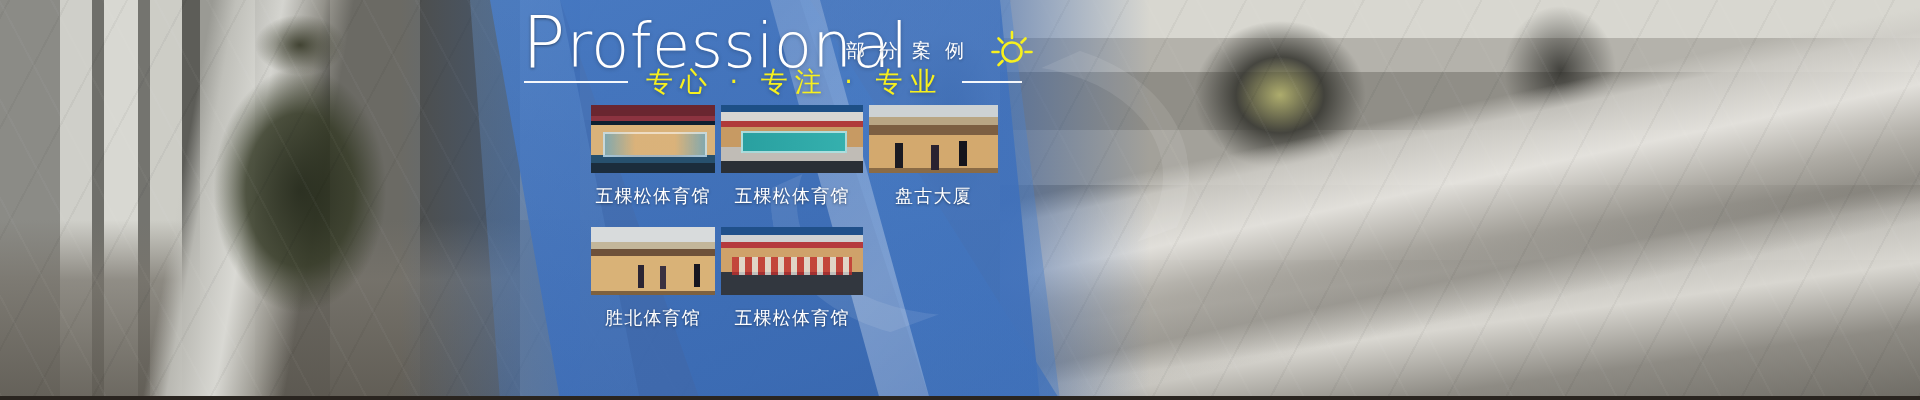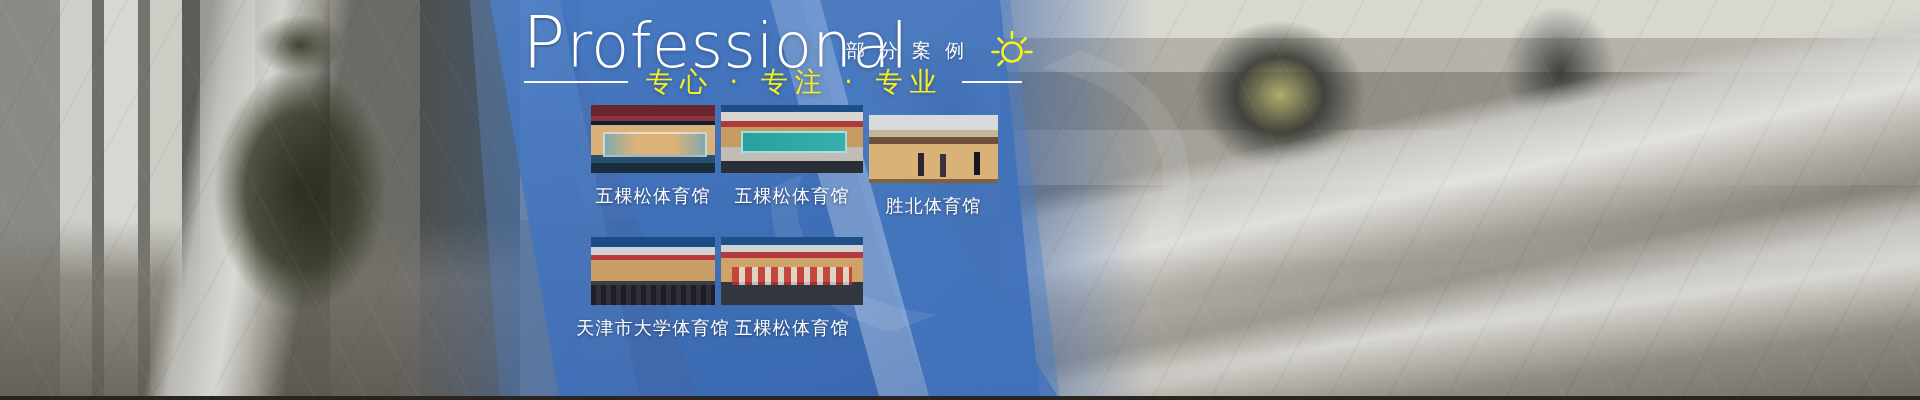--- a/index.html
+++ b/index.html
@@ -290,29 +290,29 @@
     <div class="grid">
 
       <div class="cell">
         <span class="thumb t-arena-basket"></span>
         <span class="cap">五棵松体育馆</span>
       </div>
       <div class="cell">
         <span class="thumb t-arena-volley"></span>
         <span class="cap">五棵松体育馆</span>
       </div>
+      <div class="cell">
+        <span class="thumb t-hall-wood"></span>
+        <span class="cap">盘古大厦</span>
+      </div>
 
       <div class="cell row2">
         <span class="thumb t-hall-empty"></span>
         <span class="cap">胜北体育馆</span>
       </div>
       <div class="cell row2">
-        <span class="thumb t-arena-crowd"></span>
-        <span class="cap">天津市大学体育馆</span>
-      </div>
-      <div class="cell row2">
         <span class="thumb t-arena-red"></span>
         <span class="cap">五棵松体育馆</span>
       </div>
 
     </div>
   </div>
 </div>
 
 </body></html>

